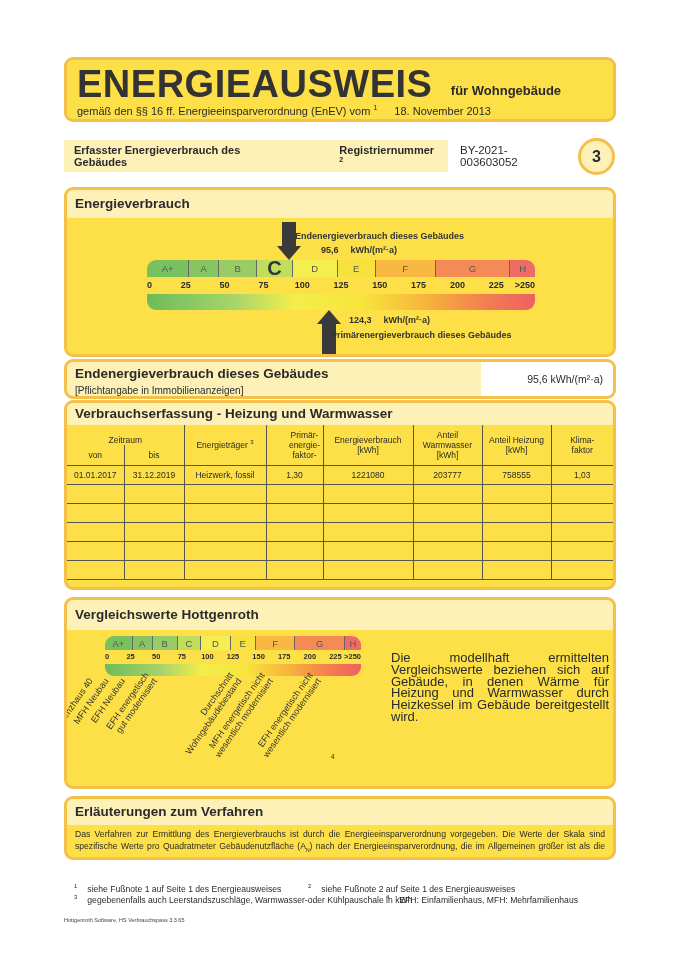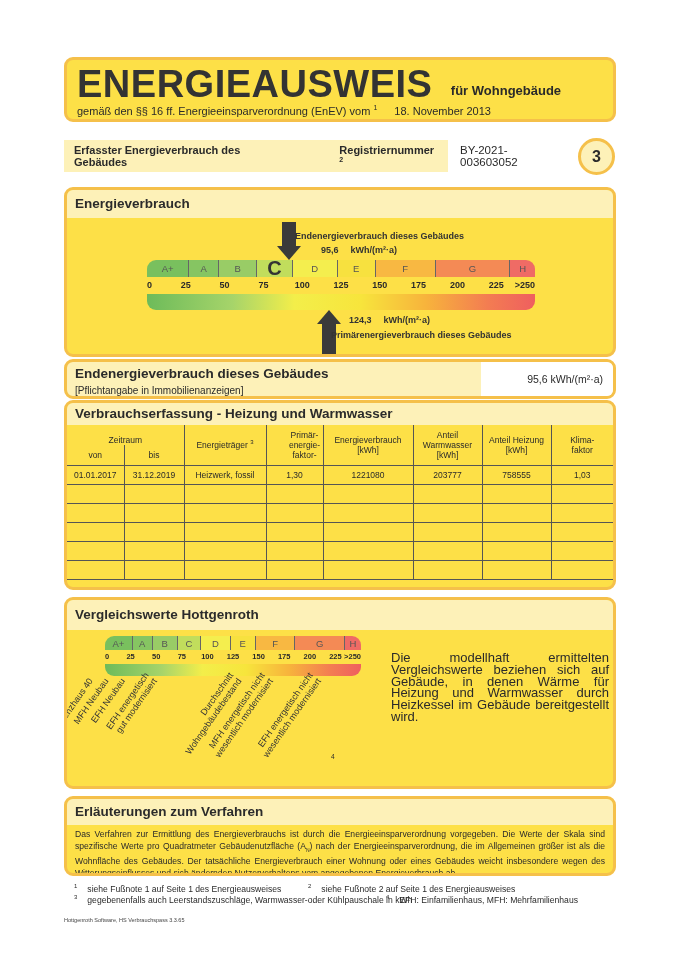--- a/index.html
+++ b/index.html
@@ -60,21 +60,21 @@
     table.vt .noborder-t { border-top: none; }
 
     
     #vg-box { left: 64px; top: 597px; width: 552px; height: 192px; }
     #vg-box .hdr { height: 30px; line-height: 30px; }
     .vg-label { position: absolute; font-size: 9px; color: #333; white-space: nowrap; transform-origin: right bottom; transform: rotate(-55deg); text-align: right; line-height: 10px; }
     #vg-text { position: absolute; left: 324px; top: 52px; width: 218px; font-size: 13px; line-height: 11.8px; text-align: justify; }
     #vg-foot { position: absolute; left: 264px; top: 153px; font-size: 6.5px; }
 
     
-    #er-box { left: 64px; top: 796px; width: 552px; height: 80px; }
+    #er-box { left: 64px; top: 796px; width: 552px; height: 64px; }
     #er-box .hdr { height: 26px; line-height: 26px; }
     #er-text { padding: 4px 8px; font-size: 8.6px; line-height: 11.6px; text-align: justify; }
     #er-text sub { font-size: 5px; }
 
     
     .fn { position: absolute; font-size: 8.6px; }
     .fn sup { font-size: 6px; margin-right: 10px; }
     #vendor { position: absolute; left: 64px; top: 917px; font-size: 5.5px; color: #444; }
   </style>
 </head>

